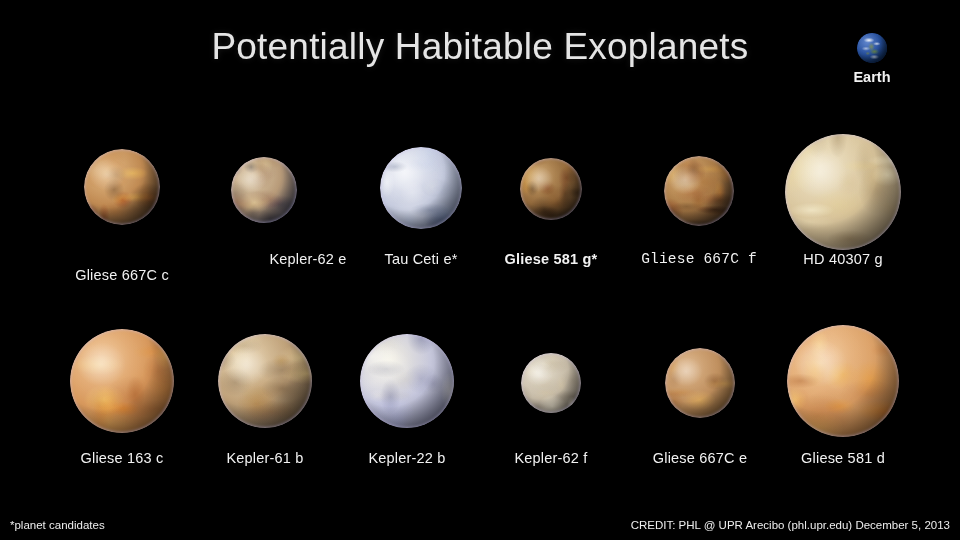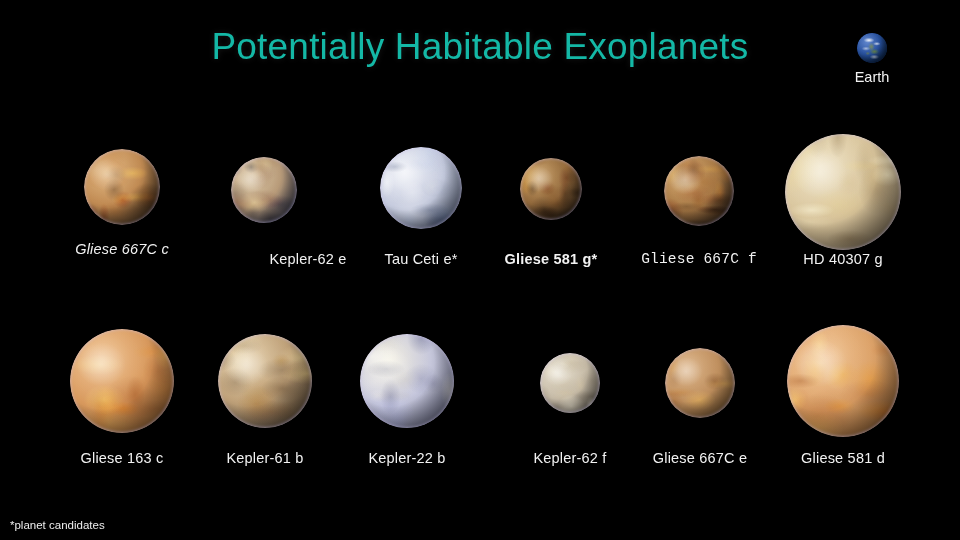--- a/index.html
+++ b/index.html
@@ -15,21 +15,21 @@
   #stage { position:absolute; inset:0; }
 
   .page-title {
     position:absolute;
     left:0; right:0;
     top:26px;
     text-align:center;
     font-size:37px;
     font-weight:400;
     letter-spacing:0.2px;
-    color:#14b8a6;
+    color:#e5e5e5;
     text-shadow:0 0 6px rgba(255,255,255,0.10);
   }
 
   
   .planet-cell {
     position:absolute;
     transform:translate(-50%,0);
     text-align:center;
   }
   .planet-label {
@@ -154,42 +154,42 @@
     white-space:nowrap;
   }
 </style>
 </head>
 <body>
 
 <div id="stage">
 
   <div class="page-title">Potentially Habitable Exoplanets</div>
 
-  <div class="earth-wrap" id="earth-wrap" style="left: 832px; top: 33px; width: 80px;">
+  <div class="earth-wrap" id="earth-wrap" style="left: 832px; top: 33px; width: 80px; font-weight: bold;">
     <div class="earth" id="earth-globe" style="width: 30px; height: 30px;">
       <div class="ocean"></div>
       <div class="land"></div>
       <div class="cloud"></div>
       <div class="shade"></div>
     </div>
     <div class="earth-label">Earth</div>
   </div>
 
   <div id="planet-layer">
       <div class="planet-cell" style="left: 122px; top: 149px; width: 76px;">
         <div class="planet" style="width: 76px; height: 76px;">
           <div class="base" style="background: radial-gradient(circle at 30% 28%, rgb(227, 183, 126) 0%, rgb(192, 138, 82) 45%, rgba(74, 53, 34, 0.92) 86%, rgb(74, 53, 34) 100%);"></div>
           <div class="tex" style="background: radial-gradient(26% 16% at 39% 30%, rgba(74, 53, 34, 0.34) 0%, rgba(74, 53, 34, 0) 72%), radial-gradient(34% 8% at 68% 62%, rgba(227, 183, 126, 0.463) 0%, rgba(227, 183, 126, 0) 72%), radial-gradient(16% 15% at 51% 65%, rgba(74, 53, 34, 0.7) 0%, rgba(74, 53, 34, 0) 72%), radial-gradient(26% 11% at 62% 34%, rgba(227, 183, 126, 0.667) 0%, rgba(227, 183, 126, 0) 72%), radial-gradient(10% 27% at 29% 88%, rgba(74, 53, 34, 0.686) 0%, rgba(74, 53, 34, 0) 72%), radial-gradient(14% 9% at 48% 64%, rgba(227, 183, 126, 0.5) 0%, rgba(227, 183, 126, 0) 72%), radial-gradient(14% 18% at 13% 82%, rgba(74, 53, 34, 0.68) 0%, rgba(74, 53, 34, 0) 72%), radial-gradient(31% 15% at 82% 63%, rgba(227, 183, 126, 0.357) 0%, rgba(227, 183, 126, 0) 72%), radial-gradient(36% 18% at 33% 41%, rgba(74, 53, 34, 0.396) 0%, rgba(74, 53, 34, 0) 72%);"></div>
           <div class="tex2" style="background: radial-gradient(22% 19% at 82% 67%, rgba(74, 53, 34, 0.573) 0%, rgba(74, 53, 34, 0) 72%), radial-gradient(36% 21% at 30% 17%, rgba(227, 183, 126, 0.35) 0%, rgba(227, 183, 126, 0) 72%), radial-gradient(17% 14% at 43% 36%, rgba(74, 53, 34, 0.337) 0%, rgba(74, 53, 34, 0) 72%), radial-gradient(19% 26% at 39% 19%, rgba(227, 183, 126, 0.494) 0%, rgba(227, 183, 126, 0) 72%), radial-gradient(36% 18% at 69% 75%, rgba(74, 53, 34, 0.333) 0%, rgba(74, 53, 34, 0) 72%), radial-gradient(26% 16% at 43% 78%, rgba(227, 183, 126, 0.616) 0%, rgba(227, 183, 126, 0) 72%), radial-gradient(16% 18% at 41% 53%, rgba(74, 53, 34, 0.596) 0%, rgba(74, 53, 34, 0) 72%), radial-gradient(12% 24% at 78% 59%, rgba(227, 183, 126, 0.647) 0%, rgba(227, 183, 126, 0) 72%), radial-gradient(30% 20% at 80% 60%, rgba(74, 53, 34, 0.682) 0%, rgba(74, 53, 34, 0) 72%);"></div>
           <div class="spec"></div>
           <div class="shade"></div>
           <div class="rim2"></div>
           <div class="rim"></div>
         </div>
-        <div class="planet-label" style="top: 92px; font-style: italic;">Gliese 667C c</div>
+        <div class="planet-label" style="top: 118px;">Gliese 667C c</div>
       </div>
       <div class="planet-cell" style="left: 264px; top: 157px; width: 66px;">
         <div class="planet" style="width: 66px; height: 66px;">
           <div class="base" style="background: radial-gradient(circle at 30% 28%, rgb(221, 200, 164) 0%, rgb(183, 154, 120) 45%, rgba(61, 65, 88, 0.92) 86%, rgb(61, 65, 88) 100%);"></div>
           <div class="tex" style="background: radial-gradient(24% 25% at 45% 32%, rgba(61, 65, 88, 0.753) 0%, rgba(61, 65, 88, 0) 72%), radial-gradient(13% 11% at 42% 30%, rgba(221, 200, 164, 0.624) 0%, rgba(221, 200, 164, 0) 72%), radial-gradient(32% 22% at 11% 67%, rgba(61, 65, 88, 0.753) 0%, rgba(61, 65, 88, 0) 72%), radial-gradient(11% 10% at 89% 21%, rgba(221, 200, 164, 0.745) 0%, rgba(221, 200, 164, 0) 72%), radial-gradient(36% 19% at 41% 27%, rgba(61, 65, 88, 0.59) 0%, rgba(61, 65, 88, 0) 72%), radial-gradient(31% 19% at 37% 67%, rgba(221, 200, 164, 0.737) 0%, rgba(221, 200, 164, 0) 72%), radial-gradient(35% 17% at 71% 69%, rgba(61, 65, 88, 0.66) 0%, rgba(61, 65, 88, 0) 72%), radial-gradient(14% 20% at 52% 16%, rgba(221, 200, 164, 0.42) 0%, rgba(221, 200, 164, 0) 72%), radial-gradient(35% 19% at 48% 63%, rgba(61, 65, 88, 0.776) 0%, rgba(61, 65, 88, 0) 72%);"></div>
           <div class="tex2" style="background: radial-gradient(23% 22% at 58% 89%, rgba(61, 65, 88, 0.686) 0%, rgba(61, 65, 88, 0) 72%), radial-gradient(34% 19% at 17% 74%, rgba(221, 200, 164, 0.596) 0%, rgba(221, 200, 164, 0) 72%), radial-gradient(13% 17% at 35% 81%, rgba(61, 65, 88, 0.337) 0%, rgba(61, 65, 88, 0) 72%), radial-gradient(25% 8% at 18% 83%, rgba(221, 200, 164, 0.64) 0%, rgba(221, 200, 164, 0) 72%), radial-gradient(14% 13% at 12% 23%, rgba(61, 65, 88, 0.408) 0%, rgba(61, 65, 88, 0) 72%), radial-gradient(27% 20% at 57% 9%, rgba(221, 200, 164, 0.59) 0%, rgba(221, 200, 164, 0) 72%), radial-gradient(25% 23% at 12% 54%, rgba(61, 65, 88, 0.39) 0%, rgba(61, 65, 88, 0) 72%), radial-gradient(16% 24% at 45% 19%, rgba(221, 200, 164, 0.714) 0%, rgba(221, 200, 164, 0) 72%), radial-gradient(14% 11% at 33% 20%, rgba(61, 65, 88, 0.694) 0%, rgba(61, 65, 88, 0) 72%);"></div>
           <div class="spec"></div>
           <div class="shade"></div>
           <div class="rim2"></div>
           <div class="rim"></div>
@@ -273,21 +273,21 @@
           <div class="base" style="background: radial-gradient(circle at 30% 28%, rgb(242, 238, 222) 0%, rgb(198, 199, 219) 45%, rgba(129, 132, 163, 0.92) 86%, rgb(129, 132, 163) 100%);"></div>
           <div class="tex" style="background: radial-gradient(36% 24% at 31% 75%, rgba(129, 132, 163, 0.604) 0%, rgba(129, 132, 163, 0) 72%), radial-gradient(36% 21% at 18% 27%, rgba(242, 238, 222, 0.655) 0%, rgba(242, 238, 222, 0) 72%), radial-gradient(14% 16% at 40% 89%, rgba(129, 132, 163, 0.745) 0%, rgba(129, 132, 163, 0) 72%), radial-gradient(35% 25% at 20% 51%, rgba(242, 238, 222, 0.376) 0%, rgba(242, 238, 222, 0) 72%), radial-gradient(15% 26% at 27% 80%, rgba(129, 132, 163, 0.26) 0%, rgba(129, 132, 163, 0) 72%), radial-gradient(11% 9% at 22% 64%, rgba(242, 238, 222, 0.467) 0%, rgba(242, 238, 222, 0) 72%), radial-gradient(18% 27% at 59% 52%, rgba(129, 132, 163, 0.518) 0%, rgba(129, 132, 163, 0) 72%), radial-gradient(11% 25% at 90% 60%, rgba(242, 238, 222, 0.525) 0%, rgba(242, 238, 222, 0) 72%), radial-gradient(26% 26% at 39% 81%, rgba(129, 132, 163, 0.66) 0%, rgba(129, 132, 163, 0) 72%);"></div>
           <div class="tex2" style="background: radial-gradient(12% 12% at 74% 52%, rgba(129, 132, 163, 0.447) 0%, rgba(129, 132, 163, 0) 72%), radial-gradient(19% 14% at 49% 49%, rgba(242, 238, 222, 0.6) 0%, rgba(242, 238, 222, 0) 72%), radial-gradient(13% 22% at 35% 64%, rgba(129, 132, 163, 0.635) 0%, rgba(129, 132, 163, 0) 72%), radial-gradient(29% 8% at 35% 64%, rgba(242, 238, 222, 0.647) 0%, rgba(242, 238, 222, 0) 72%), radial-gradient(24% 11% at 31% 39%, rgba(129, 132, 163, 0.71) 0%, rgba(129, 132, 163, 0) 72%), radial-gradient(31% 23% at 27% 8%, rgba(242, 238, 222, 0.675) 0%, rgba(242, 238, 222, 0) 72%), radial-gradient(18% 21% at 63% 11%, rgba(129, 132, 163, 0.792) 0%, rgba(129, 132, 163, 0) 72%), radial-gradient(34% 18% at 90% 55%, rgba(242, 238, 222, 0.384) 0%, rgba(242, 238, 222, 0) 72%), radial-gradient(21% 19% at 63% 48%, rgba(129, 132, 163, 0.5) 0%, rgba(129, 132, 163, 0) 72%);"></div>
           <div class="spec"></div>
           <div class="shade"></div>
           <div class="rim2"></div>
           <div class="rim"></div>
         </div>
         <div class="planet-label" style="top: 116px;">Kepler-22 b</div>
       </div>
-      <div class="planet-cell" style="left: 570px; top: 353px; width: 60px;">
+      <div class="planet-cell" style="left: 551px; top: 353px; width: 60px;">
         <div class="planet" style="width: 60px; height: 60px;">
           <div class="base" style="background: radial-gradient(circle at 30% 28%, rgb(231, 223, 205) 0%, rgb(199, 188, 168) 45%, rgba(140, 131, 117, 0.92) 86%, rgb(140, 131, 117) 100%);"></div>
           <div class="tex" style="background: radial-gradient(13% 22% at 65% 52%, rgba(140, 131, 117, 0.745) 0%, rgba(140, 131, 117, 0) 72%), radial-gradient(23% 15% at 30% 34%, rgba(231, 223, 205, 0.42) 0%, rgba(231, 223, 205, 0) 72%), radial-gradient(25% 7% at 45% 64%, rgba(140, 131, 117, 0.675) 0%, rgba(140, 131, 117, 0) 72%), radial-gradient(28% 24% at 52% 84%, rgba(231, 223, 205, 0.757) 0%, rgba(231, 223, 205, 0) 72%), radial-gradient(21% 15% at 52% 14%, rgba(140, 131, 117, 0.627) 0%, rgba(140, 131, 117, 0) 72%), radial-gradient(10% 18% at 81% 83%, rgba(231, 223, 205, 0.79) 0%, rgba(231, 223, 205, 0) 72%), radial-gradient(25% 16% at 40% 67%, rgba(140, 131, 117, 0.51) 0%, rgba(140, 131, 117, 0) 72%), radial-gradient(19% 12% at 38% 21%, rgba(231, 223, 205, 0.573) 0%, rgba(231, 223, 205, 0) 72%), radial-gradient(23% 10% at 21% 33%, rgba(140, 131, 117, 0.78) 0%, rgba(140, 131, 117, 0) 72%);"></div>
           <div class="tex2" style="background: radial-gradient(35% 12% at 78% 69%, rgba(140, 131, 117, 0.48) 0%, rgba(140, 131, 117, 0) 72%), radial-gradient(21% 18% at 43% 29%, rgba(231, 223, 205, 0.64) 0%, rgba(231, 223, 205, 0) 72%), radial-gradient(20% 27% at 9% 72%, rgba(140, 131, 117, 0.47) 0%, rgba(140, 131, 117, 0) 72%), radial-gradient(35% 7% at 45% 22%, rgba(231, 223, 205, 0.573) 0%, rgba(231, 223, 205, 0) 72%), radial-gradient(21% 26% at 38% 23%, rgba(140, 131, 117, 0.25) 0%, rgba(140, 131, 117, 0) 72%), radial-gradient(26% 14% at 57% 26%, rgba(231, 223, 205, 0.545) 0%, rgba(231, 223, 205, 0) 72%), radial-gradient(21% 11% at 28% 85%, rgba(140, 131, 117, 0.376) 0%, rgba(140, 131, 117, 0) 72%), radial-gradient(34% 18% at 41% 53%, rgba(231, 223, 205, 0.53) 0%, rgba(231, 223, 205, 0) 72%), radial-gradient(24% 23% at 81% 46%, rgba(140, 131, 117, 0.365) 0%, rgba(140, 131, 117, 0) 72%);"></div>
           <div class="spec"></div>
           <div class="shade"></div>
           <div class="rim2"></div>
           <div class="rim"></div>
         </div>
         <div class="planet-label" style="top: 97px;">Kepler-62 f</div>
@@ -313,14 +313,15 @@
           <div class="shade"></div>
           <div class="rim2"></div>
           <div class="rim"></div>
         </div>
         <div class="planet-label" style="top: 125px;">Gliese 581 d</div>
       </div>
     </div>
 
   <div class="footnote">*planet candidates</div>
 
+  <div class="credit">CREDIT: PHL @ UPR Arecibo (phl.upr.edu) December 5, 2013</div>
 
 </div>
 
 </body></html>

